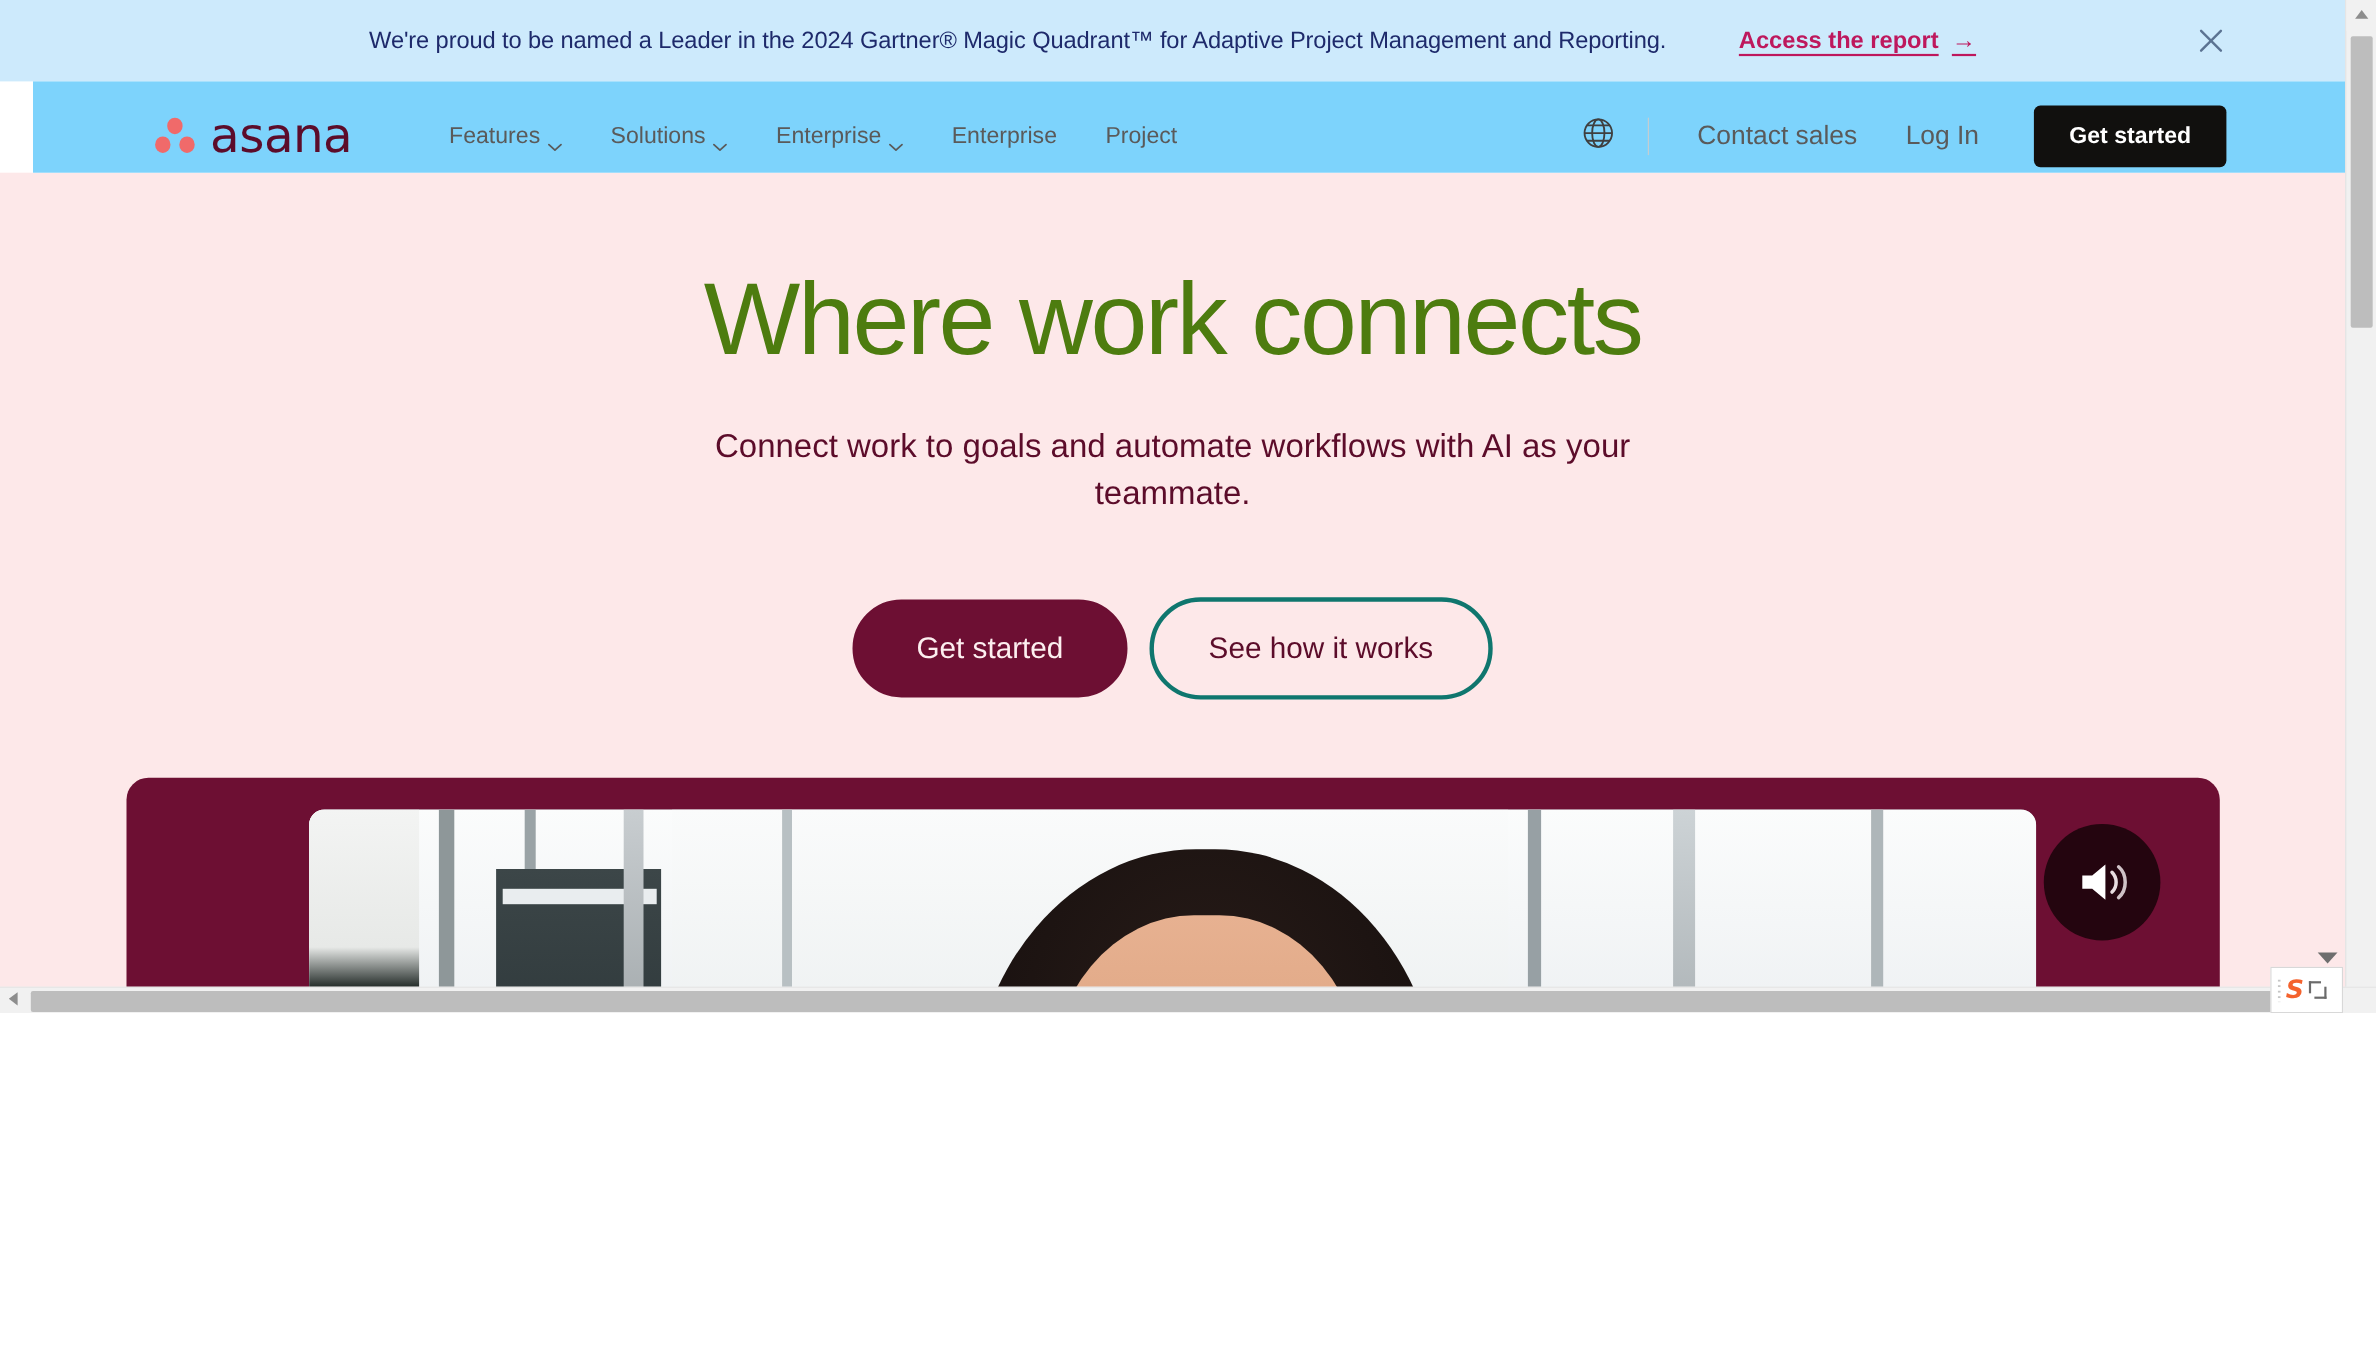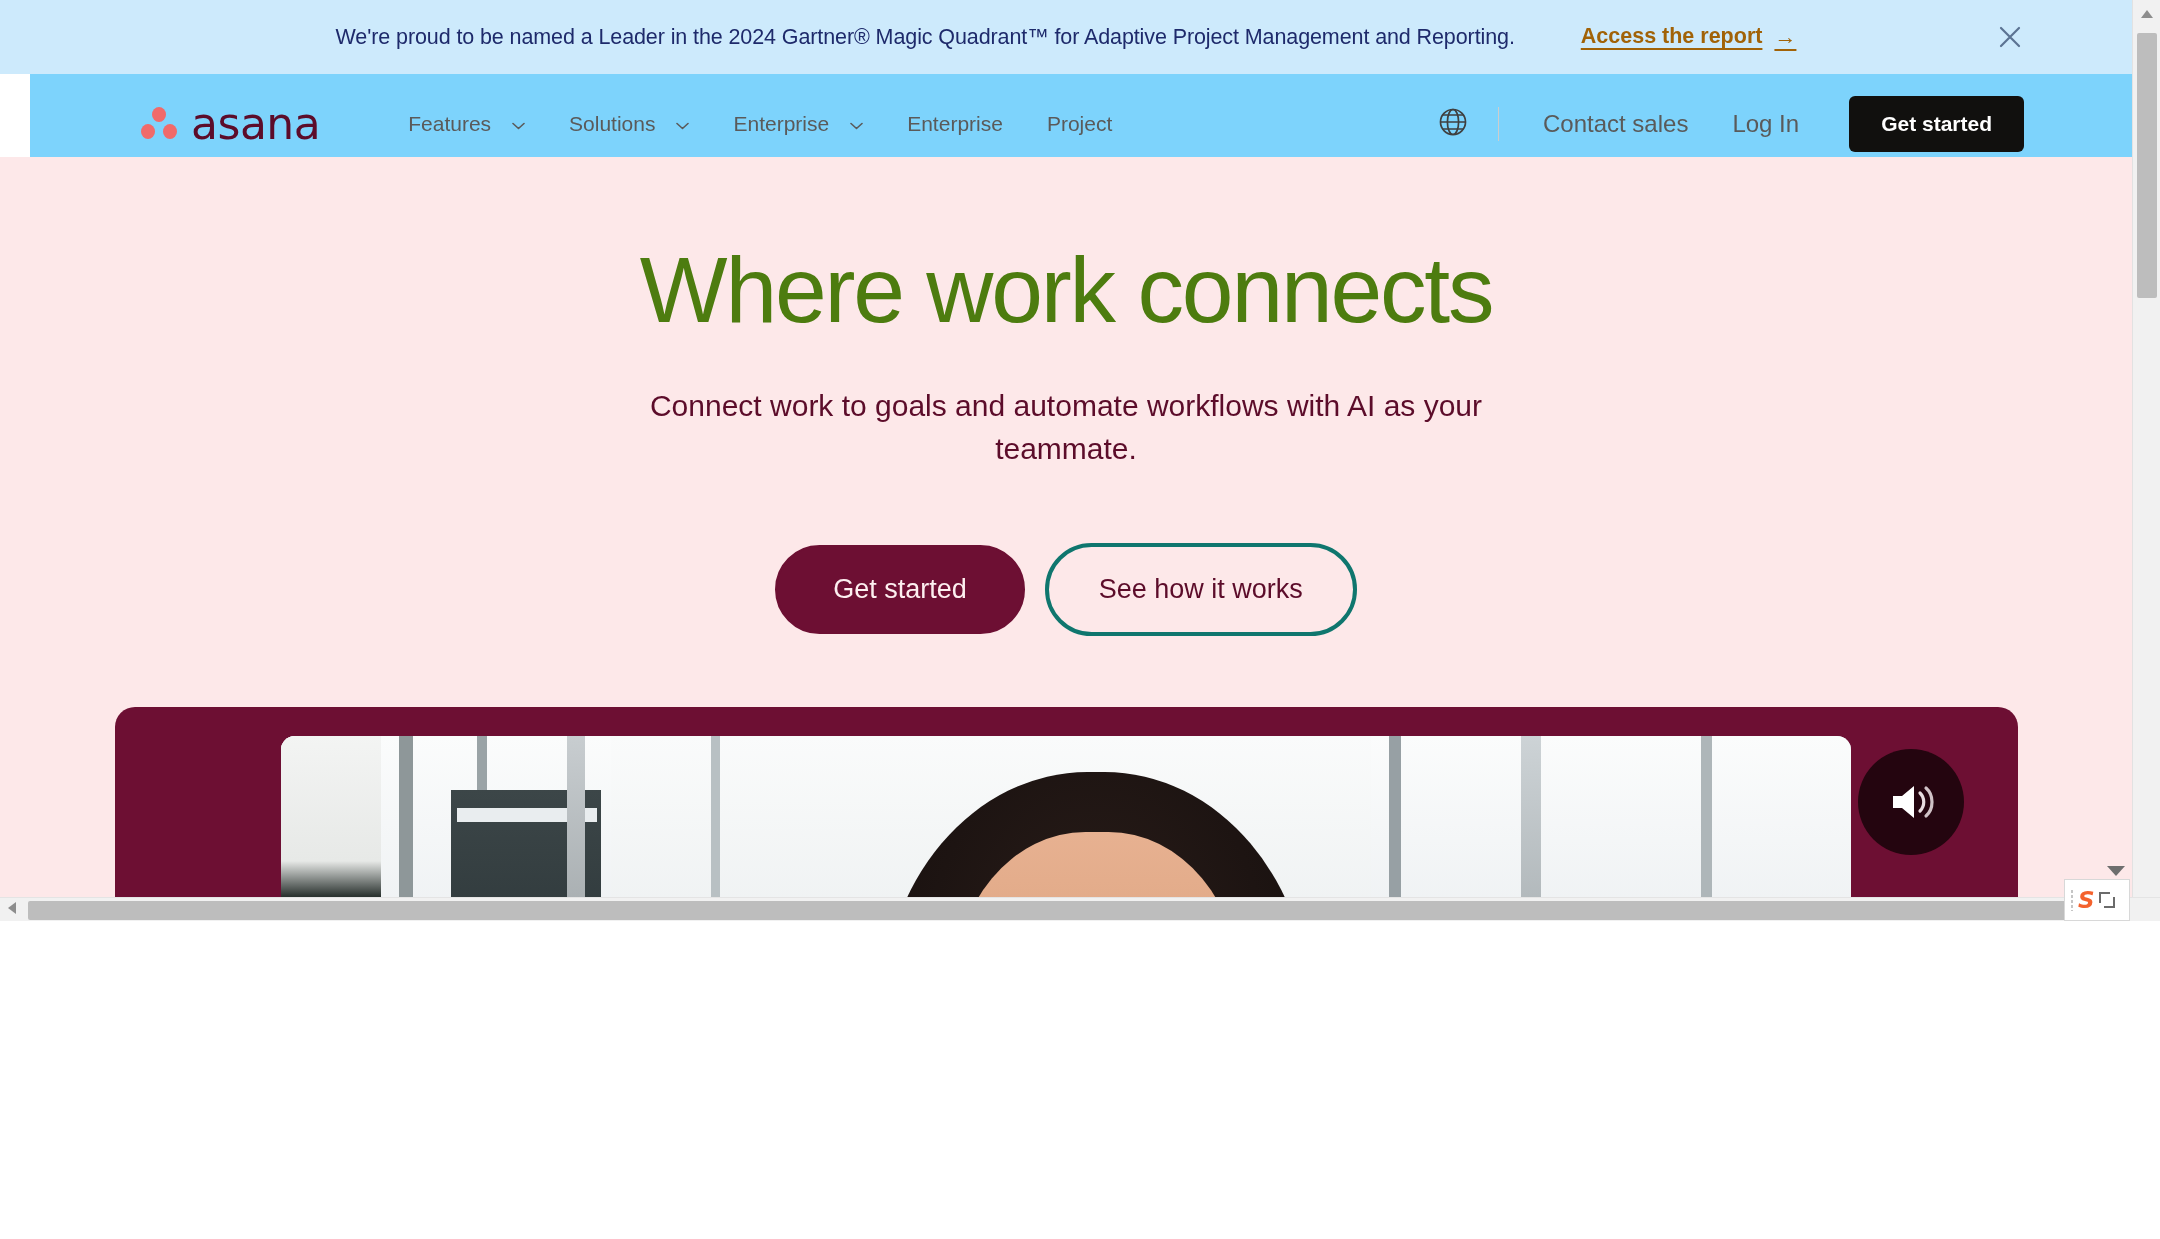--- a/index.html
+++ b/index.html
@@ -47,28 +47,29 @@
     gap: 66px;
   }
   .banner-text {
     font-size: 21.5px;
     color: #1e2a6b;
     letter-spacing: -0.1px;
     white-space: nowrap;
   }
   .banner-link {
     font-size: 21.5px;
-    color: #a16207;
+    color: #be185d;
     font-weight: 600;
     text-decoration: underline;
     text-underline-offset: 5px;
     text-decoration-thickness: 2px;
     white-space: nowrap;
     cursor: pointer;
     display: flex;
+    align-items: center;
     gap: 12px;
   }
   .banner-link .arrow {
     font-size: 22px;
     text-decoration: none;
     display: inline-block;
   }
   .banner-close {
     position: absolute;
     right: 105px;
@@ -116,22 +117,22 @@
     color: #5c0c2a;
     font-weight: 400;
     letter-spacing: -0.5px;
     font-family: "DejaVu Sans", sans-serif;
   }
 
   
   .nav-links { display: flex; align-items: center; gap: 0; }
   .nav-item {
     display: flex;
-    align-items: center;
-    gap: 21px;
+    align-items: flex-end;
+    gap: 7px;
     padding: 0 22px;
     font-size: 21px;
     color: #5a5a5a;
     cursor: pointer;
     white-space: nowrap;
   }
   .chev {
     width: 13px; height: 8px;
     display: inline-block;
     position: relative;

